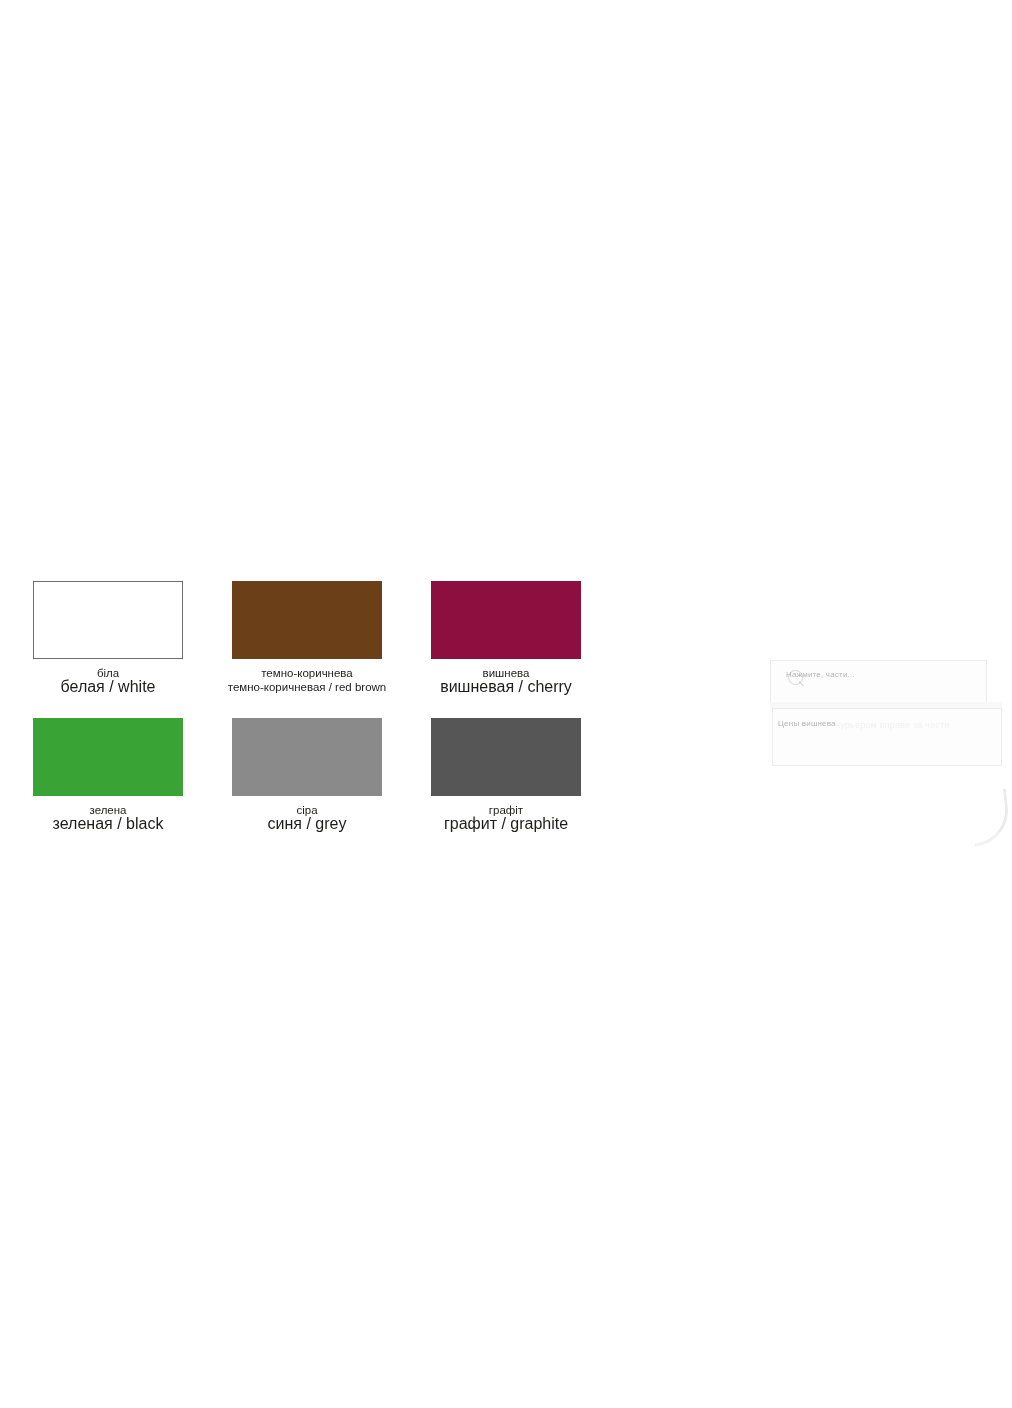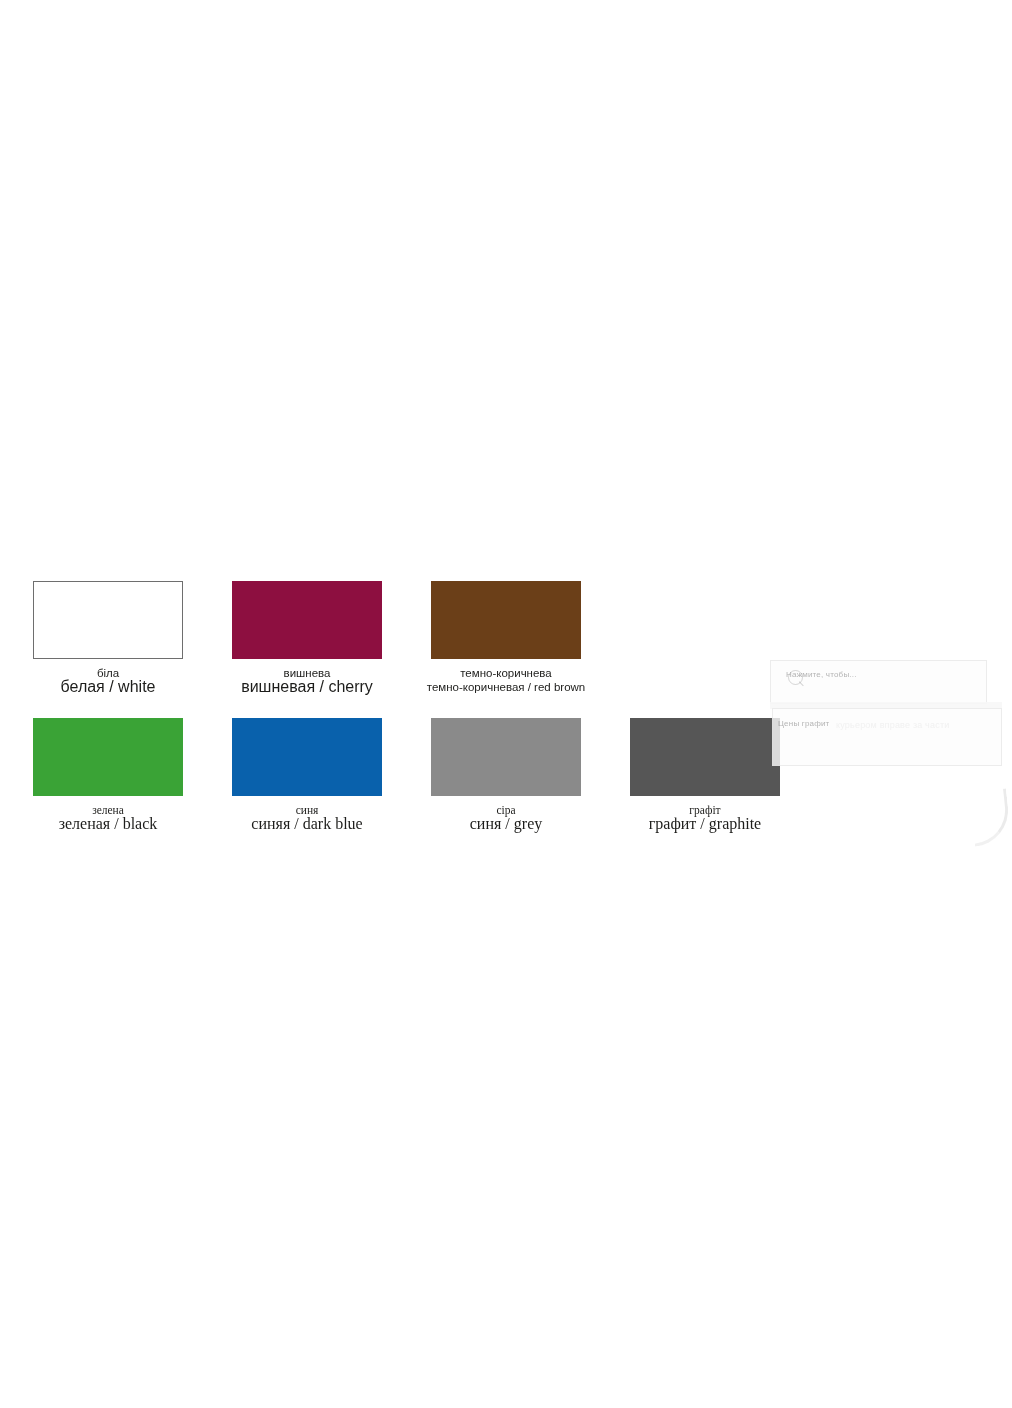--- a/index.html
+++ b/index.html
@@ -114,21 +114,20 @@
     top: 573px;
     width: 948px;
     z-index: 2;
   }
   .swatch-row {
     display: flex;
     flex-direction: row;
   }
   .swatch-row-2 {
     margin-top: 24px;
-    font-family: Liberation Serif, serif;
   }
   .swatch-cell {
     width: 150px;
     margin-right: 49px;
     display: flex;
     flex-direction: column;
     align-items: center;
   }
   .swatch-cell:last-child {
     margin-right: 0;
@@ -175,55 +174,48 @@
       <div class="swatch-cell">
         <div class="swatch-chip bordered" style="background:#ffffff;"></div>
         <div class="swatch-labels">
           <div class="label-ua">біла</div>
           <div class="label-ru-en">белая / white</div>
         </div>
       </div>
 
 
 
+      <div class="swatch-cell cell-wide">
+        <div class="swatch-chip" style="background:#6b3f18;"></div>
+        <div class="swatch-labels">
+          <div class="label-ua">темно-коричнева</div>
+          <div class="label-ru-en">темно-коричневая / red brown</div>
+        </div>
+      </div>
+
       <div class="swatch-cell">
         <div class="swatch-chip" style="background:#8d0f40;"></div>
         <div class="swatch-labels">
           <div class="label-ua">вишнева</div>
           <div class="label-ru-en">вишневая / cherry</div>
         </div>
       </div>
 
-      <div class="swatch-cell cell-wide">
-        <div class="swatch-chip" style="background:#6b3f18;"></div>
-        <div class="swatch-labels">
-          <div class="label-ua">темно-коричнева</div>
-          <div class="label-ru-en">темно-коричневая / red brown</div>
-        </div>
-      </div>
-
     </div>
 
     <div class="swatch-row swatch-row-2">
 
       <div class="swatch-cell">
         <div class="swatch-chip" style="background:#3aa336;"></div>
         <div class="swatch-labels">
           <div class="label-ua">зелена</div>
           <div class="label-ru-en">зеленая / black</div>
         </div>
       </div>
 
-      <div class="swatch-cell">
-        <div class="swatch-chip" style="background:#0961ac;"></div>
-        <div class="swatch-labels">
-          <div class="label-ua">синя</div>
-          <div class="label-ru-en">синяя / dark blue</div>
-        </div>
-      </div>
 
       <div class="swatch-cell">
         <div class="swatch-chip" style="background:#8a8a8a;"></div>
         <div class="swatch-labels">
           <div class="label-ua">сіра</div>
           <div class="label-ru-en">синя / grey</div>
         </div>
       </div>
 
       <div class="swatch-cell">
@@ -235,21 +227,21 @@
       </div>
 
 
     </div>
 
   </div>
 
   <div class="watermark-layer">
     <div class="wm-panel wm-panel-a"></div>
     <div class="wm-mag"></div>
-    <div class="wm-text wm-text-a">Нажмите, чтобы...</div>
+    <div class="wm-text wm-text-a">Нажмите, части...</div>
     <div class="wm-strip"></div>
     <div class="wm-panel wm-panel-b"></div>
-    <div class="wm-text wm-text-b">Цены графит</div>
+    <div class="wm-text wm-text-b">Цены вишнева</div>
     <div class="wm-text wm-text-c">курьером вправе за части</div>
     <div class="wm-swoosh"></div>
   </div>
 
 </div>
 
 </body></html>

